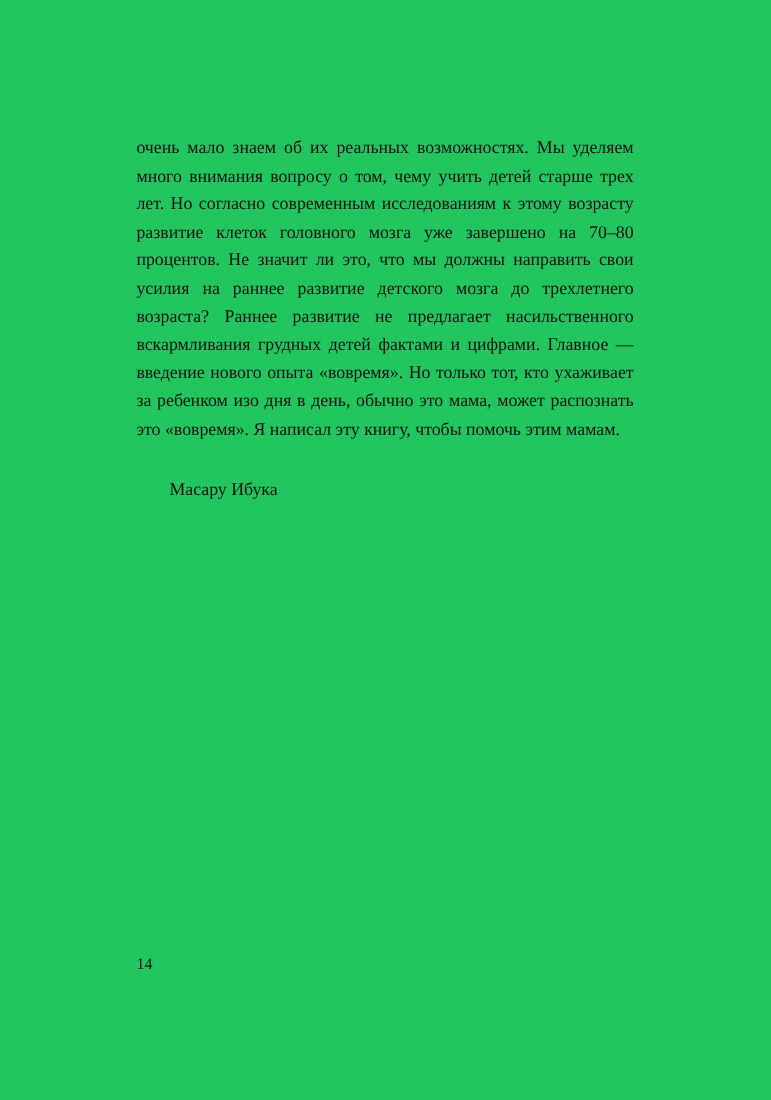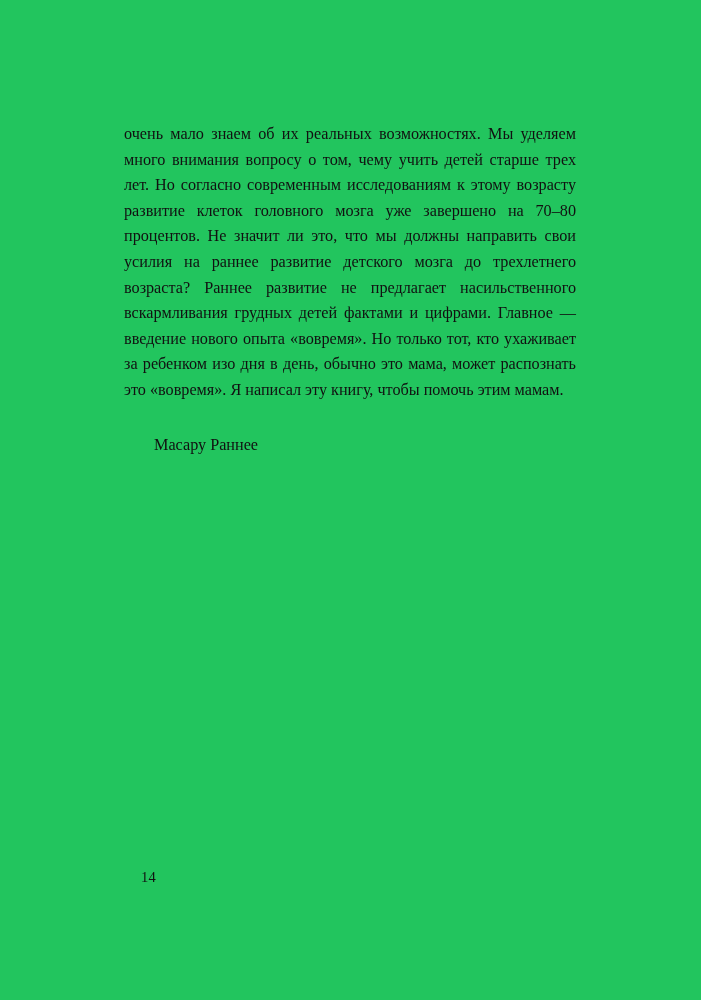--- a/index.html
+++ b/index.html
@@ -40,28 +40,27 @@
     color: #111111;
   }
   .folio {
     position: absolute;
     left: 124px;
     top: 868px;
     font-size: 14.5px;
     line-height: 18px;
     color: #111111;
     letter-spacing: 0.2px;
-    margin-left: 17px;
   }
 </style>
 </head>
 <body>
 
 <div class="page">
 
   <div class="text-block">
     <p class="body-paragraph">очень мало знаем об их реальных возможностях. Мы уделяем много внимания вопросу о том, чему учить детей старше трех лет. Но согласно современным исследованиям к этому возрасту развитие клеток головного мозга уже завершено на 70–80 процентов. Не значит ли это, что мы должны направить свои усилия на раннее развитие детского мозга до трехлетнего возраста? Раннее развитие не предлагает насильственного вскармливания грудных детей фактами и цифрами. Главное — введение нового опыта «вовремя». Но только тот, кто ухаживает за ребенком изо дня в день, обычно это мама, может распознать это «вовремя». Я написал эту книгу, чтобы помочь этим мамам.</p>
-    <p class="signature">Масару Раннее</p>
+    <p class="signature">Масару Ибука</p>
   </div>
 
   <div class="folio">14</div>
 
 </div>
 
 </body></html>

